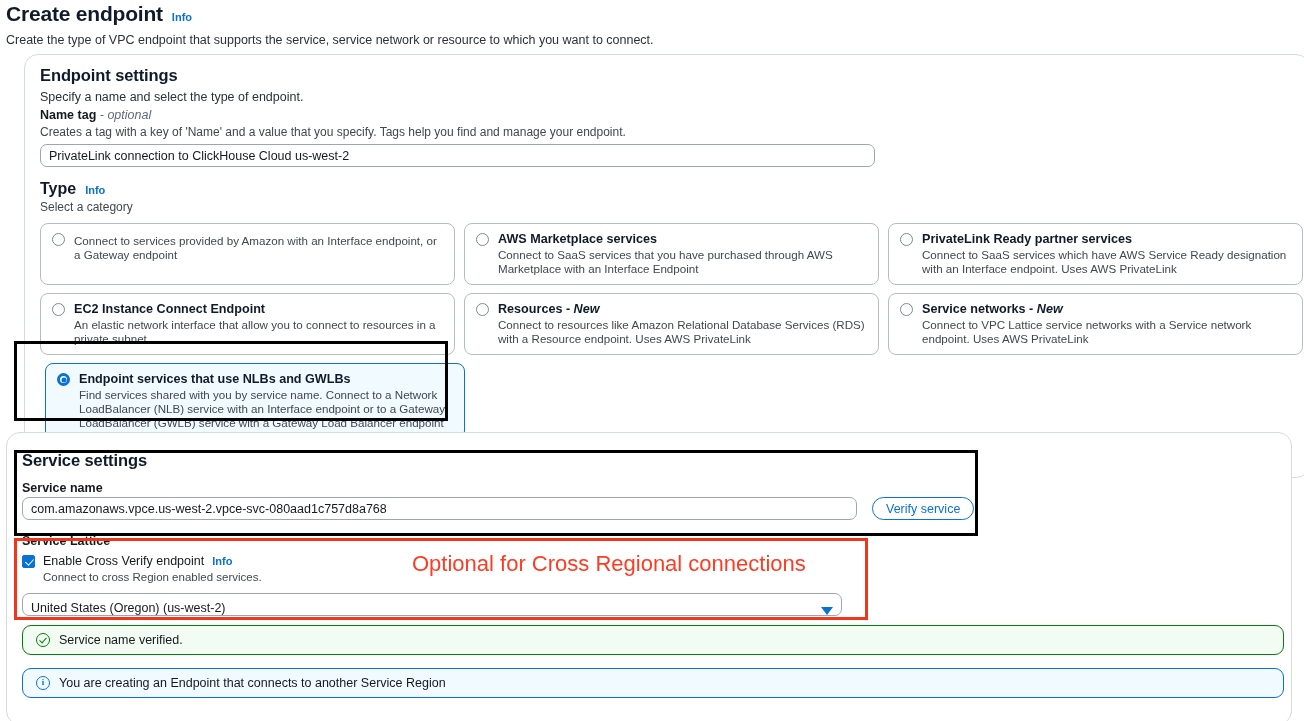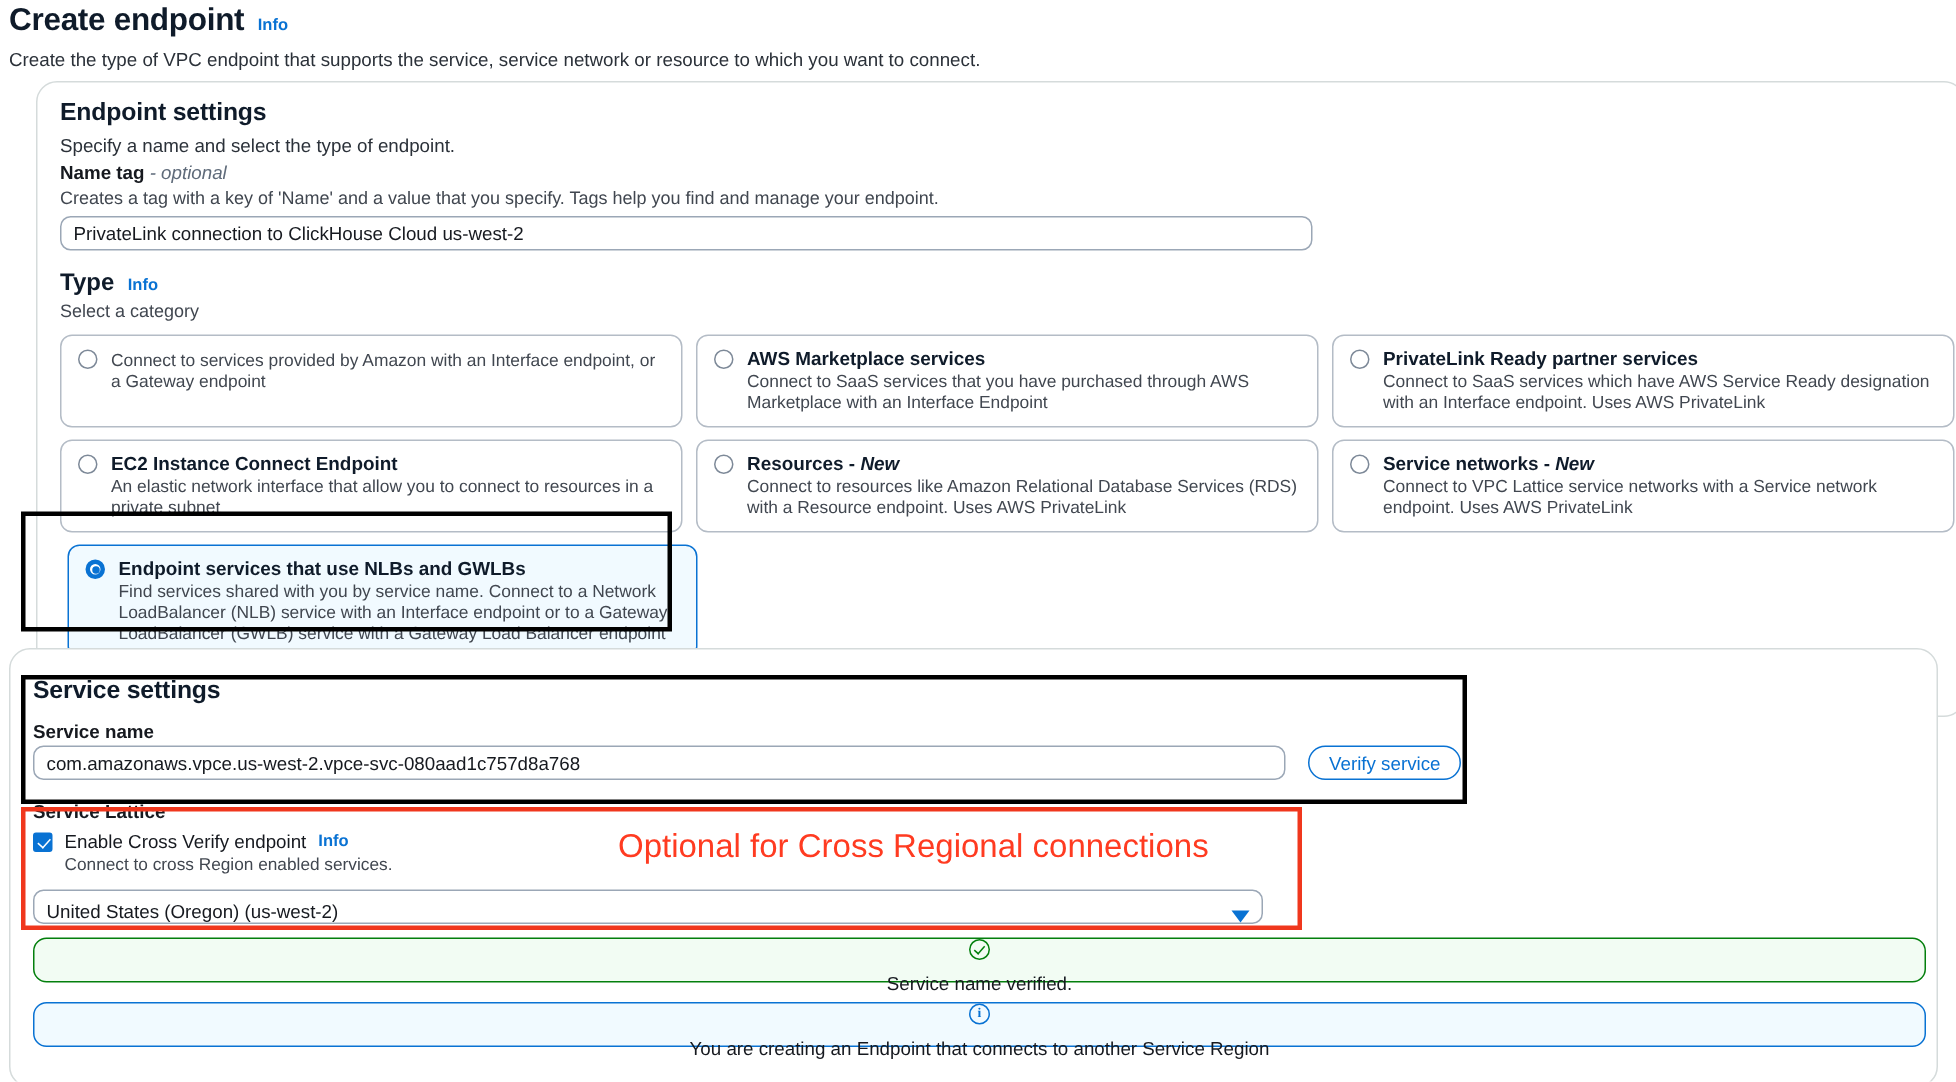--- a/index.html
+++ b/index.html
@@ -304,21 +304,20 @@
   .alert {
     position: absolute;
     box-sizing: border-box;
     height: 30px;
     border-radius: 9px;
     display: flex;
     align-items: center;
     gap: 9px;
     padding: 0 13px;
     font-size: 12.5px;
-    flex-direction: column;
   }
   .alert.success {
     border: 1.5px solid #037f0c;
     background: #f2fcf3;
     color: #16191f;
   }
   .alert.info {
     border: 1.5px solid #0972d3;
     background: #f1faff;
     color: #16191f;

